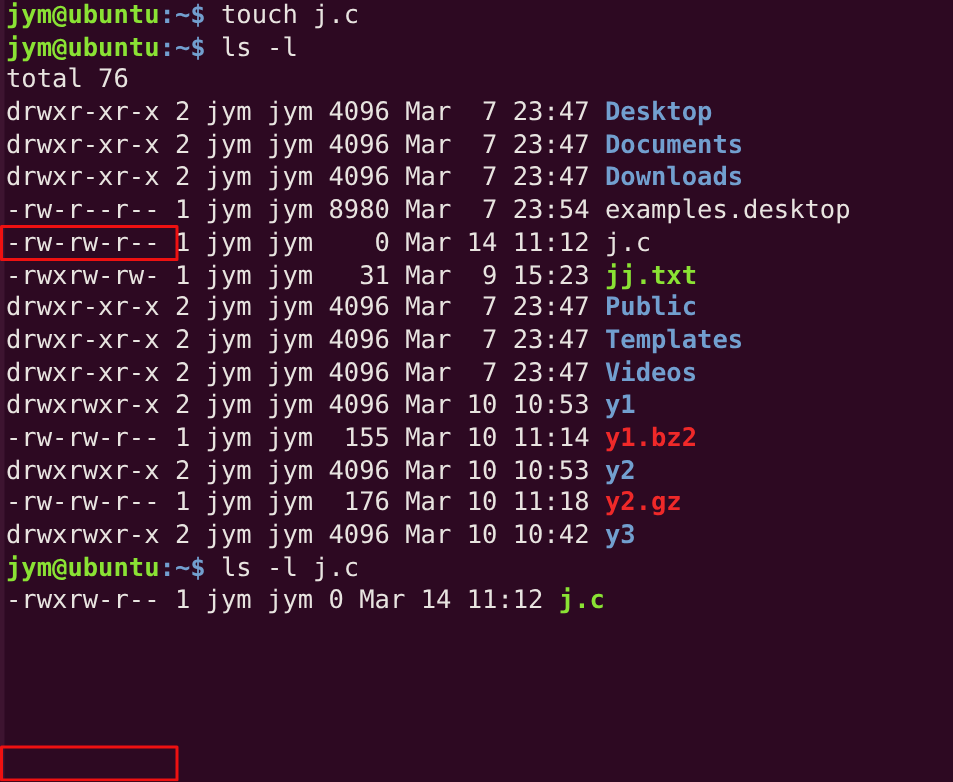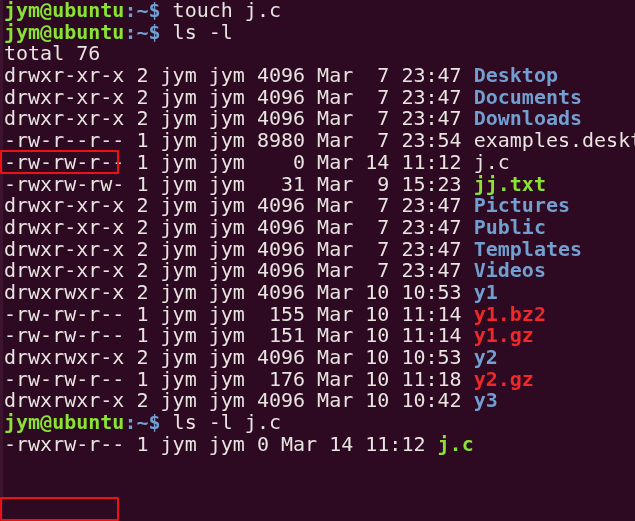--- a/index.html
+++ b/index.html
@@ -7,21 +7,21 @@
     padding: 0;
     background: #2d0922;
   }
   #terminal {
     position: relative;
     width: 635px;
     height: 521px;
     background: #2d0922;
     overflow: hidden;
     font-family: "DejaVu Sans Mono", "Liberation Mono", monospace;
-    font-size: 20px;
+    font-size: 17px;
     line-height: 21.7px;
     color: #e8e4e0;
     -webkit-font-smoothing: none;
   }
   
   #left-gutter {
     position: absolute;
     left: 0;
     top: 0;
     width: 3px;
@@ -67,27 +67,25 @@
 
   <div class="line"><span class="c-default">total 76</span></div>
 
   <div id="listing-rows">
       <div class="line"><span class="c-default">drwxr-xr-x</span><span class="c-default"> 2</span><span class="c-default"> jym</span><span class="c-default"> jym</span><span class="c-default"> 4096</span><span class="c-default"> Mar</span><span class="c-default">  7</span><span class="c-default"> 23:47</span><span class="c-default"> </span><span class="c-dir">Desktop</span></div>
       <div class="line"><span class="c-default">drwxr-xr-x</span><span class="c-default"> 2</span><span class="c-default"> jym</span><span class="c-default"> jym</span><span class="c-default"> 4096</span><span class="c-default"> Mar</span><span class="c-default">  7</span><span class="c-default"> 23:47</span><span class="c-default"> </span><span class="c-dir">Documents</span></div>
       <div class="line"><span class="c-default">drwxr-xr-x</span><span class="c-default"> 2</span><span class="c-default"> jym</span><span class="c-default"> jym</span><span class="c-default"> 4096</span><span class="c-default"> Mar</span><span class="c-default">  7</span><span class="c-default"> 23:47</span><span class="c-default"> </span><span class="c-dir">Downloads</span></div>
       <div class="line"><span class="c-default">-rw-r--r--</span><span class="c-default"> 1</span><span class="c-default"> jym</span><span class="c-default"> jym</span><span class="c-default"> 8980</span><span class="c-default"> Mar</span><span class="c-default">  7</span><span class="c-default"> 23:54</span><span class="c-default"> </span><span class="c-file">examples.desktop</span></div>
       <div class="line"><span class="c-default">-rw-rw-r--</span><span class="c-default"> 1</span><span class="c-default"> jym</span><span class="c-default"> jym</span><span class="c-default">    0</span><span class="c-default"> Mar</span><span class="c-default"> 14</span><span class="c-default"> 11:12</span><span class="c-default"> </span><span class="c-file">j.c</span></div>
       <div class="line"><span class="c-default">-rwxrw-rw-</span><span class="c-default"> 1</span><span class="c-default"> jym</span><span class="c-default"> jym</span><span class="c-default">   31</span><span class="c-default"> Mar</span><span class="c-default">  9</span><span class="c-default"> 15:23</span><span class="c-default"> </span><span class="c-exec">jj.txt</span></div>
-      <div class="line"><span class="c-default">drwxr-xr-x</span><span class="c-default"> 2</span><span class="c-default"> jym</span><span class="c-default"> jym</span><span class="c-default"> 4096</span><span class="c-default"> Mar</span><span class="c-default">  7</span><span class="c-default"> 23:47</span><span class="c-default"> </span><span class="c-dir">Pictures</span></div>
       <div class="line"><span class="c-default">drwxr-xr-x</span><span class="c-default"> 2</span><span class="c-default"> jym</span><span class="c-default"> jym</span><span class="c-default"> 4096</span><span class="c-default"> Mar</span><span class="c-default">  7</span><span class="c-default"> 23:47</span><span class="c-default"> </span><span class="c-dir">Public</span></div>
       <div class="line"><span class="c-default">drwxr-xr-x</span><span class="c-default"> 2</span><span class="c-default"> jym</span><span class="c-default"> jym</span><span class="c-default"> 4096</span><span class="c-default"> Mar</span><span class="c-default">  7</span><span class="c-default"> 23:47</span><span class="c-default"> </span><span class="c-dir">Templates</span></div>
       <div class="line"><span class="c-default">drwxr-xr-x</span><span class="c-default"> 2</span><span class="c-default"> jym</span><span class="c-default"> jym</span><span class="c-default"> 4096</span><span class="c-default"> Mar</span><span class="c-default">  7</span><span class="c-default"> 23:47</span><span class="c-default"> </span><span class="c-dir">Videos</span></div>
       <div class="line"><span class="c-default">drwxrwxr-x</span><span class="c-default"> 2</span><span class="c-default"> jym</span><span class="c-default"> jym</span><span class="c-default"> 4096</span><span class="c-default"> Mar</span><span class="c-default"> 10</span><span class="c-default"> 10:53</span><span class="c-default"> </span><span class="c-dir">y1</span></div>
       <div class="line"><span class="c-default">-rw-rw-r--</span><span class="c-default"> 1</span><span class="c-default"> jym</span><span class="c-default"> jym</span><span class="c-default">  155</span><span class="c-default"> Mar</span><span class="c-default"> 10</span><span class="c-default"> 11:14</span><span class="c-default"> </span><span class="c-archive">y1.bz2</span></div>
-      <div class="line"><span class="c-default">-rw-rw-r--</span><span class="c-default"> 1</span><span class="c-default"> jym</span><span class="c-default"> jym</span><span class="c-default">  151</span><span class="c-default"> Mar</span><span class="c-default"> 10</span><span class="c-default"> 11:14</span><span class="c-default"> </span><span class="c-archive">y1.gz</span></div>
       <div class="line"><span class="c-default">drwxrwxr-x</span><span class="c-default"> 2</span><span class="c-default"> jym</span><span class="c-default"> jym</span><span class="c-default"> 4096</span><span class="c-default"> Mar</span><span class="c-default"> 10</span><span class="c-default"> 10:53</span><span class="c-default"> </span><span class="c-dir">y2</span></div>
       <div class="line"><span class="c-default">-rw-rw-r--</span><span class="c-default"> 1</span><span class="c-default"> jym</span><span class="c-default"> jym</span><span class="c-default">  176</span><span class="c-default"> Mar</span><span class="c-default"> 10</span><span class="c-default"> 11:18</span><span class="c-default"> </span><span class="c-archive">y2.gz</span></div>
       <div class="line"><span class="c-default">drwxrwxr-x</span><span class="c-default"> 2</span><span class="c-default"> jym</span><span class="c-default"> jym</span><span class="c-default"> 4096</span><span class="c-default"> Mar</span><span class="c-default"> 10</span><span class="c-default"> 10:42</span><span class="c-default"> </span><span class="c-dir">y3</span></div>
     </div>
 
 
   <div class="line"><span class="c-prompt">jym@ubuntu</span><span class="c-pathsym">:~$</span><span class="c-default"> </span><span class="c-default">ls -l j.c</span></div>
 
   <div id="final-row">
       <div class="line"><span class="c-default">-rwxrw-r--</span><span class="c-default"> 1</span><span class="c-default"> jym</span><span class="c-default"> jym</span><span class="c-default"> 0</span><span class="c-default"> Mar</span><span class="c-default"> 14</span><span class="c-default"> 11:12</span><span class="c-default"> </span><span class="c-exec">j.c</span></div>

